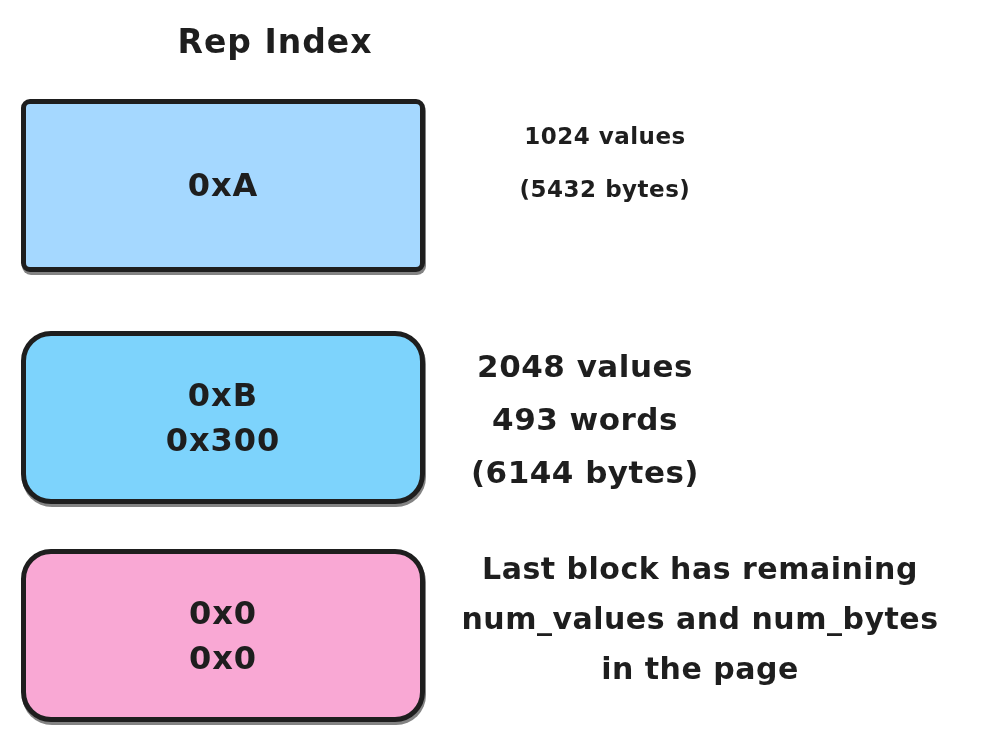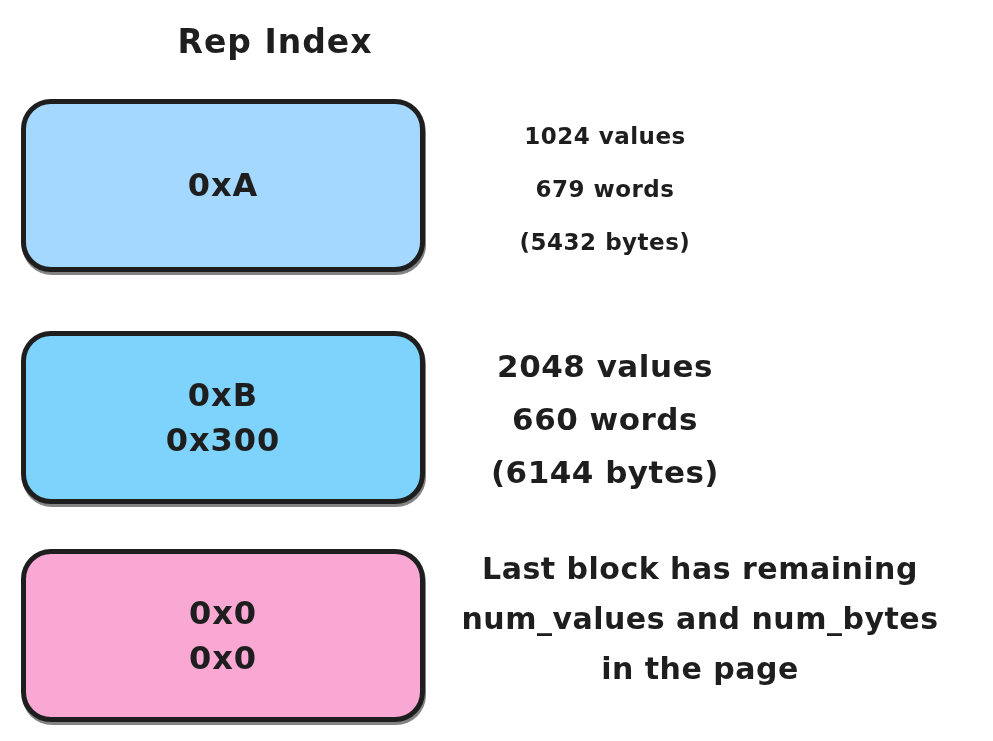--- a/index.html
+++ b/index.html
@@ -56,51 +56,50 @@
     letter-spacing: 0.5px;
   }
   .annotation .anno-line {
     display: block;
   }
   #anno-1 {
     left: 445px; top: 110px; width: 320px;
     font-size: 23px; line-height: 53px;
   }
   #anno-2 {
-    left: 445px; top: 340px; width: 320px;
+    left: 425px; top: 340px; width: 320px;
     font-size: 31px; line-height: 53px;
   }
   #anno-3 {
     left: 440px; top: 544px; width: 520px;
     font-size: 30px; line-height: 50px;
   }
 </style>
 </head>
 <body>
 
 <div class="canvas" style="color: rgb(30, 30, 30); background: rgb(255, 255, 255);">
 
   <div class="diagram-title">Rep Index</div>
 
-  <div class="block-box" id="box-1" style="background: rgb(165, 216, 255); border-color: rgb(30, 30, 30);">
+  <div class="block-box" id="box-1" style="background: rgb(165, 216, 255); border-color: rgb(30, 30, 30); border-radius: 9px;">
     <span class="box-line">0xA</span>
   </div>
   <div class="annotation" id="anno-1">
     <span class="anno-line">1024 values</span>
-    <span class="anno-line">679 words</span>
     <span class="anno-line">(5432 bytes)</span>
   </div>
 
   <div class="block-box" id="box-2" style="background: #7dd3fc; border-color: rgb(30, 30, 30);">
     <span class="box-line">0xB</span>
     <span class="box-line">0x300</span>
   </div>
   <div class="annotation" id="anno-2">
     <span class="anno-line">2048 values</span>
-    <span class="anno-line">660 words</span>
+    <span class="anno-line">493 words</span>
     <span class="anno-line">(6144 bytes)</span>
   </div>
 
   <div class="block-box" id="box-3" style="background: #f9a8d4; border-color: rgb(30, 30, 30);">
     <span class="box-line">0x0</span>
     <span class="box-line">0x0</span>
   </div>
   <div class="annotation" id="anno-3">
     <span class="anno-line">Last block has remaining</span>
     <span class="anno-line">num_values and num_bytes</span>

